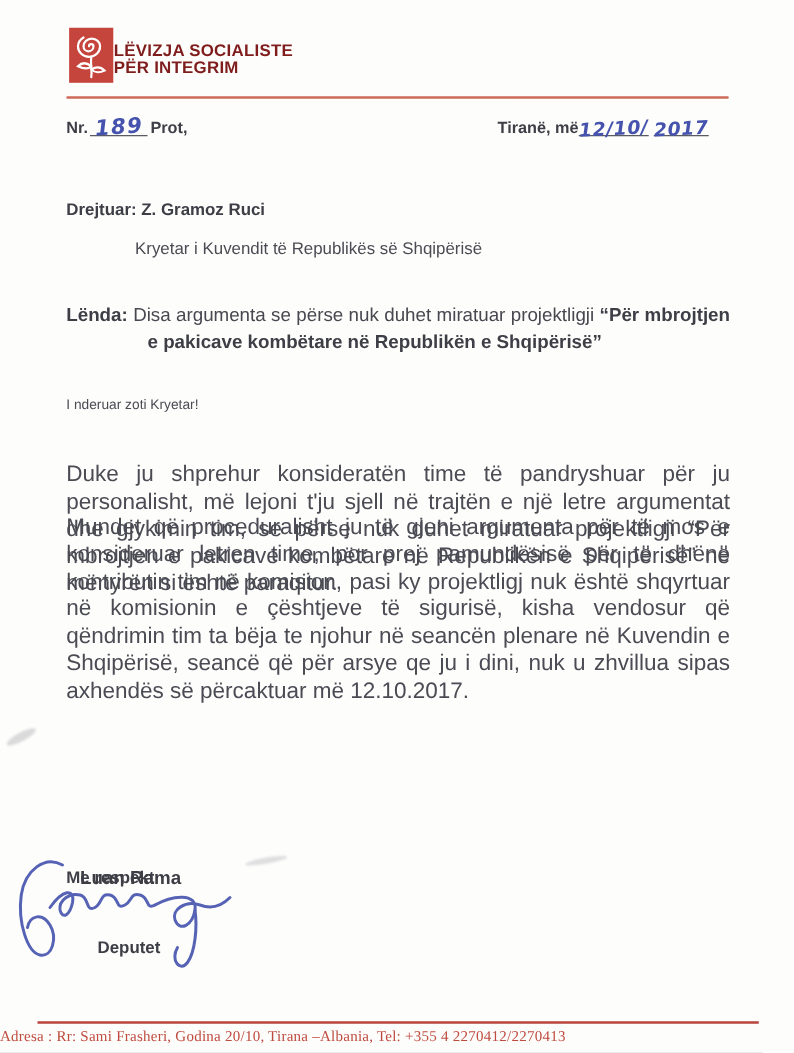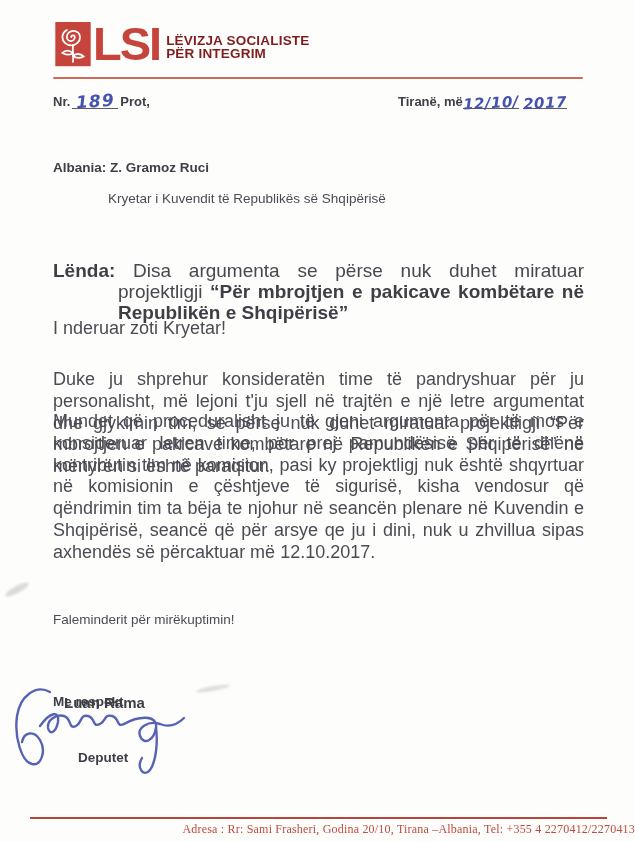--- a/index.html
+++ b/index.html
@@ -43,44 +43,44 @@
   .hand{
     display:inline-block;color:#4553ae;font-style:italic;font-weight:600;
     font-size:17px;letter-spacing:1px;transform:rotate(-4deg) translateY(1px);
     font-family:"DejaVu Sans", sans-serif;
   }
   .hand-date{font-size:15px;transform:rotate(-3deg) translateY(2px);letter-spacing:0.5px;}
   
   .addr1{position:absolute;left:53px;top:160px;font-size:13.5px;font-weight:bold;color:#3e3e46;}
   .addr2{position:absolute;left:108px;top:191px;font-size:13.5px;color:#4b4b54;}
   .subject{
-    position:absolute;left:53px;top:260px;width:531px;
-    font-size:19px;color:#47474f;text-align:justify;line-height:21px;
+    position:absolute;left:53px;top:242px;width:531px;
+    font-size:15px;color:#47474f;text-align:justify;line-height:21px;
     padding-left:65px;text-indent:-65px;box-sizing:border-box;
   }
   .subject b{color:#3e3e46;}
-  .salutation{position:absolute;left:53px;top:318px;font-size:18px;color:#4b4b54;}
+  .salutation{position:absolute;left:53px;top:318px;font-size:11px;color:#4b4b54;}
   .para{
     position:absolute;left:53px;width:531px;
     font-size:18px;line-height:21.8px;color:#4b4b54;
     text-align:justify;margin:0;
   }
   .p1{top:369px;}
   .p2{top:411px;}
   .p3{top:526px;}
   .closing{position:absolute;left:53px;top:612px;font-size:13.5px;color:#4b4b54;}
   
   .respect{position:absolute;left:53px;top:694px;font-size:13.5px;font-weight:bold;color:#3e3e46;}
   .sig-name{position:absolute;left:64px;top:694px;font-size:15px;font-weight:bold;color:#3e3e46;}
   .sig-title{position:absolute;left:78px;top:723px;font-size:13.5px;font-weight:bold;color:#3e3e46;margin-top:27px;}
   .sig-svg{position:absolute;left:6px;top:670px;pointer-events:none;}
   
   .rule-footer{position:absolute;left:30px;top:817px;width:577px;height:2px;background:#b8443c;}
   .footer-text{
-    position:absolute;left:0;top:822px;width:635px;text-align:right;
+    position:absolute;left:0;top:822px;width:635px;text-align:left;
     font-family:"Liberation Serif", serif;
     font-size:12px;color:#bf4a3e;letter-spacing:0.2px;
   }
   
   .smudge1{
     position:absolute;left:4px;top:586px;width:26px;height:7px;
     border-radius:50%;background:#9a9aa0;opacity:0.35;
     transform:rotate(-28deg);filter:blur(1px);
   }
   .smudge2{
@@ -97,46 +97,44 @@
   <div class="letterhead">
     <svg class="rose-box" viewBox="0 0 40 52">
       <rect x="0" y="0" width="40" height="50" fill="#c5443c"></rect>
       <g stroke="#ffffff" stroke-width="2" fill="none" stroke-linecap="round">
         <path d="M20 17 m-2 0 a2 2 0 1 1 4 0 a4.5 4.5 0 1 1 -9 0 a7.5 7 0 1 1 15 0 a10 9.5 0 1 1 -20 0 a11 10 0 0 1 5 -8"></path>
         <path d="M20 27 C 19 33 21 38 20 45"></path>
         <path d="M20 35 C 15 31 11 32 8 35 C 12 37 17 38 20 35"></path>
         <path d="M20 38 C 25 35 29 36 32 39 C 28 41 23 41 20 38"></path>
       </g>
     </svg>
-    <div class="lsi-abbrev">LSI</div>
     <div class="org-name">
       <div>LËVIZJA SOCIALISTE</div>
       <div>PËR INTEGRIM</div>
     </div>
   </div>
   <div class="rule-logo"></div>
 
   <div class="proto-left">
     <span>Nr.</span><span class="fill-line fill-nr"><span class="hand">189</span></span><span>Prot,</span>
   </div>
   <div class="proto-right">
     <span>Tiranë, më</span><span class="fill-line fill-d1"><span class="hand hand-date">12/10/</span></span><span class="fill-line fill-d2"><span class="hand hand-date">2017</span></span>
   </div>
 
-  <div class="addr1">Albania: Z. Gramoz Ruci</div>
+  <div class="addr1">Drejtuar: Z. Gramoz Ruci</div>
   <div class="addr2">Kryetar i Kuvendit të Republikës së Shqipërisë</div>
 
   <div class="subject"><b>Lënda:</b><span> Disa argumenta se përse nuk duhet miratuar projektligji </span><b>“Për mbrojtjen e pakicave kombëtare në Republikën e Shqipërisë”</b></div>
 
   <div class="salutation">I nderuar zoti Kryetar!</div>
 
   <p class="para p1">Duke ju shprehur konsideratën time të pandryshuar për ju personalisht, më lejoni t'ju sjell në trajtën e një letre argumentat dhe gjykimin tim, se përse nuk duhet miratuar projektligji “Për mbrojtjen e pakicave kombëtare në Republikën e Shqipërisë” në mënyrën si është paraqitur.</p>
   <p class="para p2">Mundet që proceduralisht ju të gjeni argumenta për të mos e konsideruar letren time, por prej pamundësisë për të dhënë kontributin tim në komision, pasi ky projektligj nuk është shqyrtuar në komisionin e çështjeve të sigurisë, kisha vendosur që qëndrimin tim ta bëja te njohur në seancën plenare në Kuvendin e Shqipërisë, seancë që për arsye qe ju i dini, nuk u zhvillua sipas axhendës së përcaktuar më 12.10.2017.</p>
 
-  <div class="closing">Faleminderit për mirëkuptimin!</div>
 
   <div class="respect">Me respekt</div>
   <div class="sig-name">Luan Rama</div>
   <div class="sig-title">Deputet</div>
   <svg class="sig-svg" width="210" height="110" viewBox="0 0 210 110">
     <g stroke="#4553ae" stroke-width="2.4" fill="none" stroke-linecap="round" opacity="0.9">
       <path d="M44 22 C 30 14 14 26 11 46 C 8 68 16 92 26 94 C 36 96 40 80 34 70 C 28 60 18 62 16 72"></path>
       <path d="M34 56 C 44 42 54 40 52 52 C 50 62 44 66 42 58 C 41 50 50 44 58 46 C 66 48 62 60 70 56 C 76 53 74 44 82 46 C 90 48 86 58 94 54 C 100 51 98 44 106 46 C 114 48 110 58 118 54"></path>
       <path d="M118 54 C 132 46 152 44 150 58 C 148 70 138 76 134 66 C 131 58 142 50 154 54 C 164 58 172 54 178 48"></path>
       <path d="M150 58 C 152 72 150 92 144 100 C 138 108 130 98 136 88"></path>

